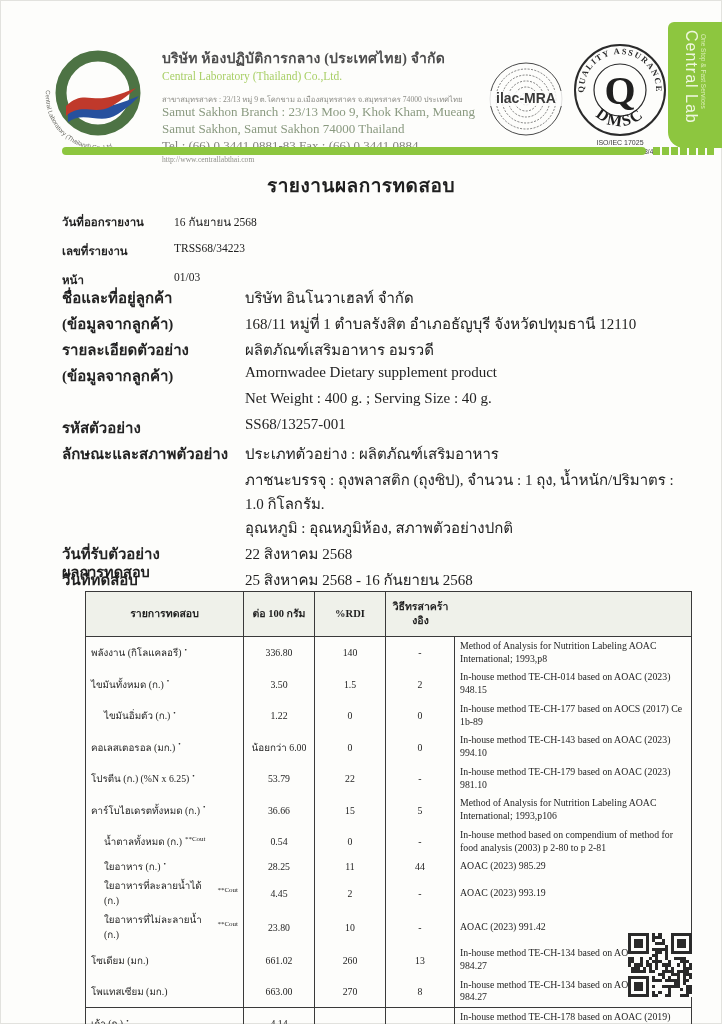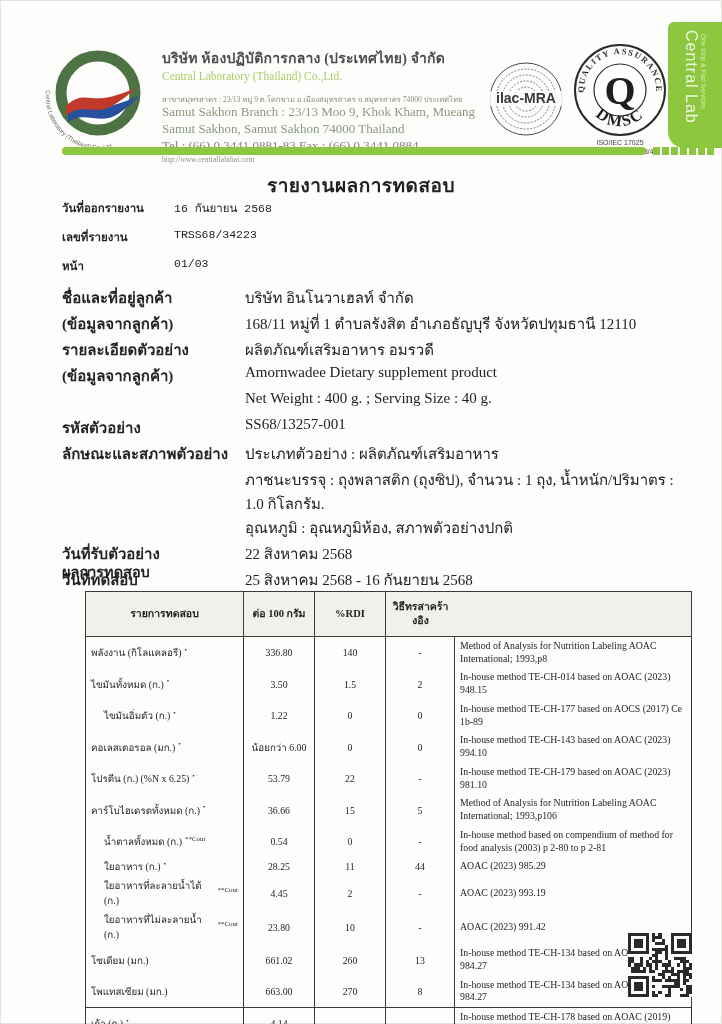--- a/index.html
+++ b/index.html
@@ -23,21 +23,21 @@
   .side-tab .tab-main{writing-mode:vertical-rl;font-family:"Liberation Sans",sans-serif;
             font-size:16px;color:#eef7dd;letter-spacing:1px;}
   .side-tab .tab-sub{writing-mode:vertical-rl;font-family:"Liberation Sans",sans-serif;
             font-size:6.5px;color:#d9edb4;margin-right:2px;margin-top:4px;}
   .green-bar{position:absolute;left:62px;top:147px;width:584px;height:8px;background:#8dc63f;border-radius:4px;}
   .green-dashes{position:absolute;left:653px;top:147px;display:flex;gap:2px;}
   .green-dashes span{width:7px;height:8px;background:#8dc63f;display:block;}
   
   .report-title{position:absolute;left:0;top:164px;width:100%;text-align:center;
                 font-size:19px;font-weight:bold;color:#1f1f1f;letter-spacing:.5px;margin-top:6px;}
-  .meta{position:absolute;left:62px;top:199px;font-family:Liberation Mono, monospace;}
+  .meta{position:absolute;left:62px;top:213px;}
   .meta .row{display:flex;margin-bottom:11px;font-size:11.5px;}
   .meta .lbl{width:112px;font-weight:bold;color:#222;}
   .meta .val{color:#222;}
   
   .sample{position:absolute;left:62px;top:286px;width:620px;}
   .sample .row{display:flex;font-size:15px;min-height:26px;align-items:flex-start;}
   .sample .lbl{width:183px;font-weight:bold;color:#222;flex-shrink:0;}
   .sample .val{color:#222;}
   
   .results{position:absolute;left:0;top:560px;width:722px;}

